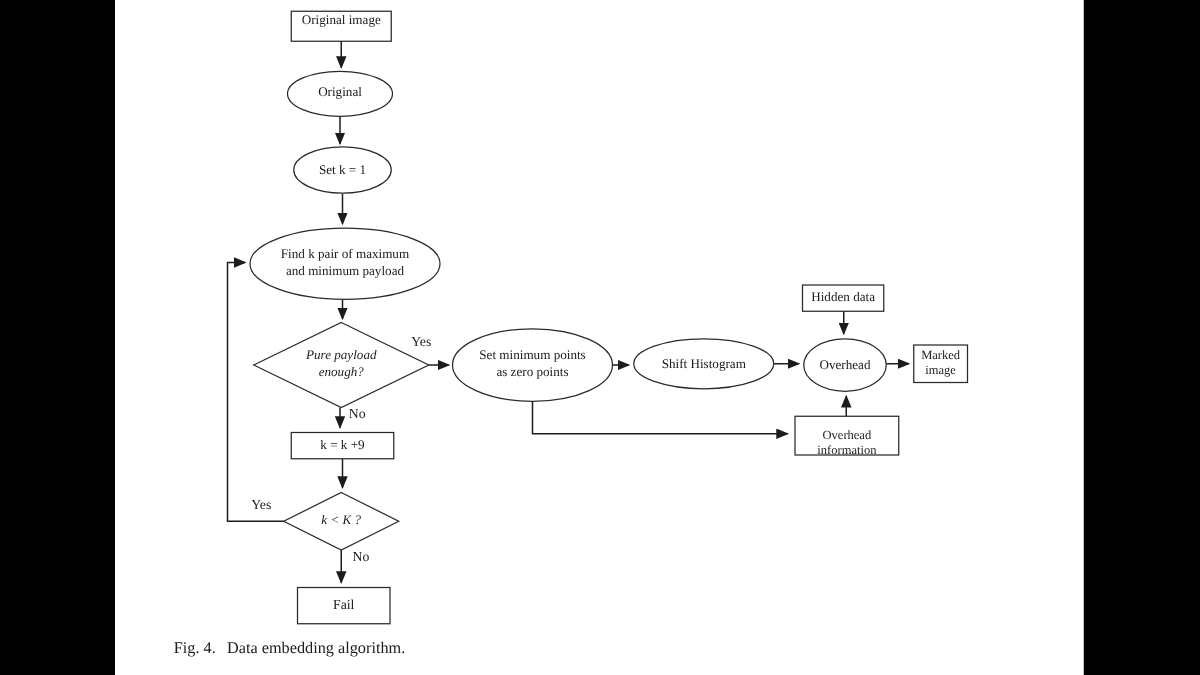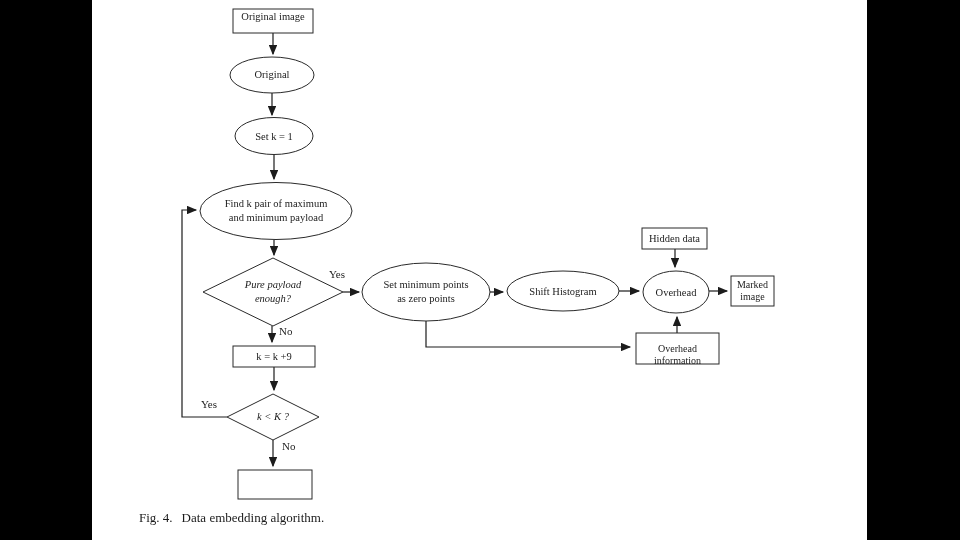--- a/index.html
+++ b/index.html
@@ -176,20 +176,23 @@
     </div>
 
     <div class="lbl" style="left:141px;top:346px;width:82px;height:21px;">
       <span>k = k +9</span>
     </div>
 
     <div class="lbl italic" style="left:135px;top:396px;width:92px;height:42px;justify-content:center;">
       <span>k &lt; K ?</span>
     </div>
 
+    <div class="lbl" style="left:146px;top:470px;width:74px;height:29px;font-size:11px;">
+      <span>Fail</span>
+    </div>
 
     <div class="edge-label" style="left:237px;top:268px;">Yes</div>
     <div class="edge-label" style="left:187px;top:325px;">No</div>
     <div class="edge-label" style="left:109px;top:398px;">Yes</div>
     <div class="edge-label" style="left:190px;top:440px;">No</div>
 
     <div class="caption">
       <span class="cap-label">Fig. 4.</span><span>Data embedding algorithm.</span>
     </div>
 

